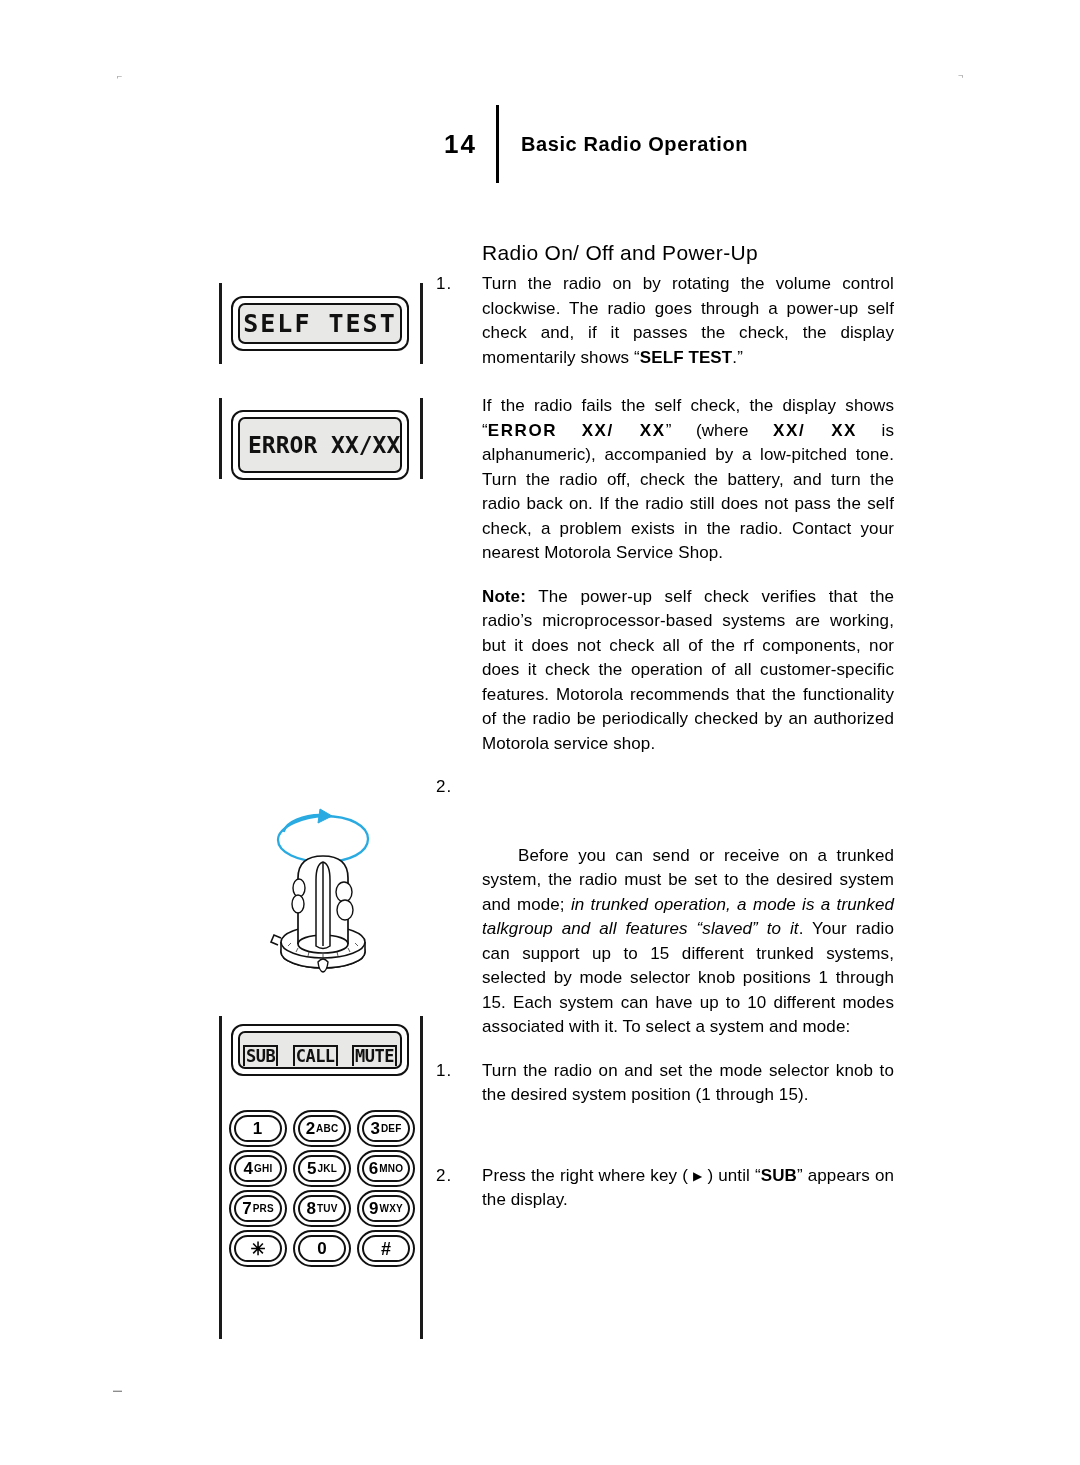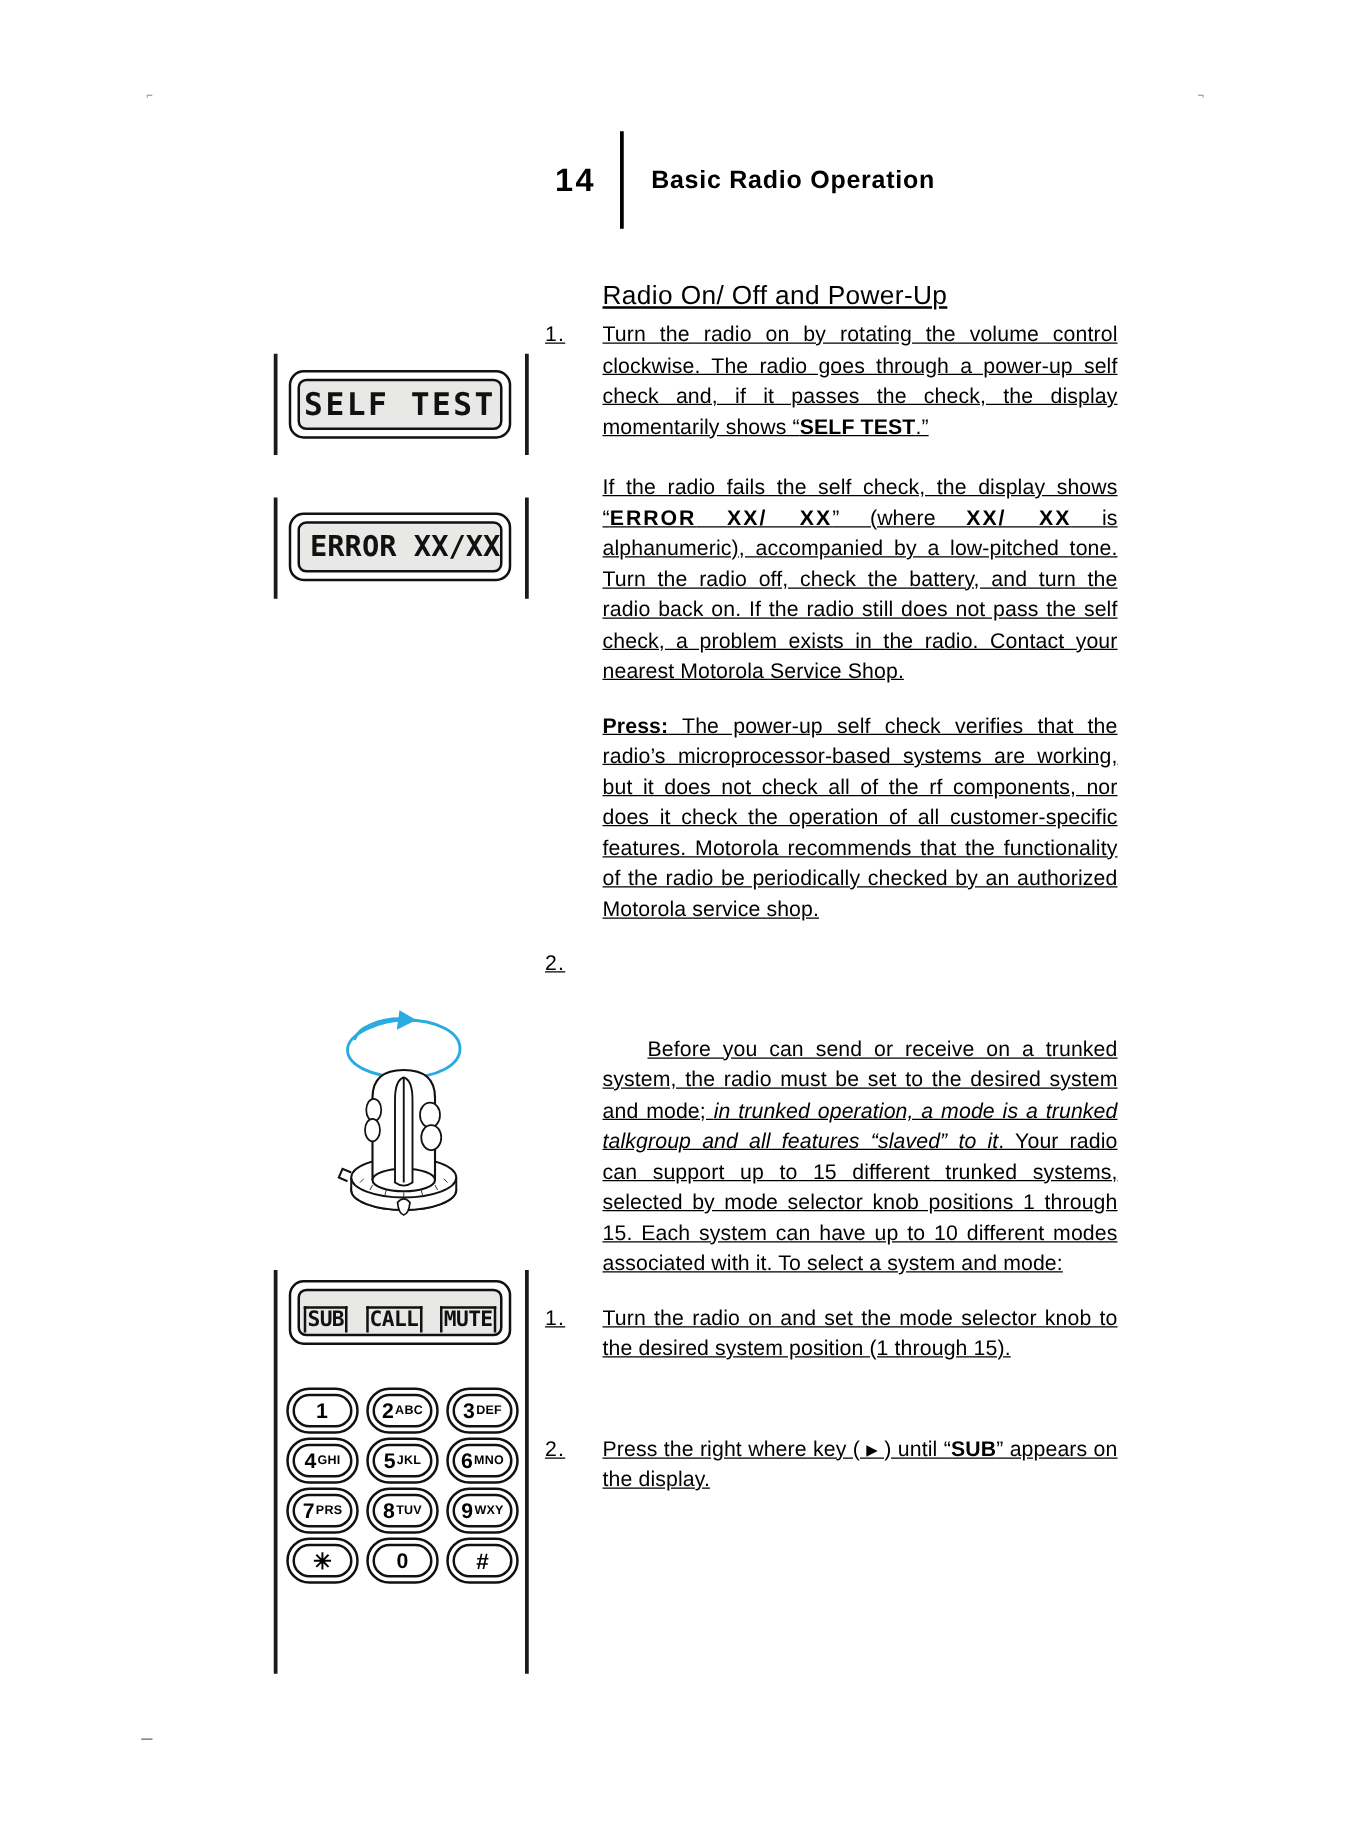--- a/index.html
+++ b/index.html
@@ -104,21 +104,21 @@
     letter-spacing: 2px;
     color: #111111;
     
     background-image:
       repeating-linear-gradient(to bottom, rgba(232,233,230,0) 0px, rgba(232,233,230,0) 2px, rgba(232,233,230,0.95) 2px, rgba(232,233,230,0.95) 3px);
     background-clip: padding-box;
     white-space: pre;
   }
 
   .lcd-selftest { left: 231px; top: 296px; width: 178px; height: 55px; }
-  .lcd-error    { left: 231px; top: 410px; width: 178px; height: 55px; }
+  .lcd-error    { left: 231px; top: 410px; width: 178px; height: 70px; }
   .lcd-error .lcd-text { font-size: 23px; letter-spacing: 0px; }
   .lcd-selftest .lcd-inner { justify-content: center; }
   .lcd-error .lcd-inner { justify-content: flex-start; padding-left: 8px; }
 
   
   .lcd-status { left: 231px; top: 1024px; width: 178px; height: 52px; }
   .lcd-status .lcd-inner {
     align-items: flex-end;
     justify-content: space-between;
     padding: 0 3px 1px 3px;
@@ -212,23 +212,22 @@
     border-top: 9px solid transparent;
     border-bottom: 9px solid transparent;
   }
   .tri-left  { border-right: 15px solid #111111; }
   .tri-right { border-left: 15px solid #111111; }
 
   
   .col {
     position: absolute;
     left: 436px;
-    top: 224px;
+    top: 240px;
     width: 458px;
-    text-decoration: underline;
   }
   h2.sec {
     font-size: 21px;
     font-weight: normal;
     line-height: 26px;
     margin: 0 0 6px 46px;
     letter-spacing: 0.3px;
   }
   .para {
     font-size: 17px;
@@ -450,21 +449,21 @@
       <div class="step-num">1.</div>
       <div class="step-body"><span>Turn the radio on by rotating the volume control clockwise. The radio goes through a power-up self check and, if it passes the check, the display momentarily shows “</span><b>SELF TEST</b><span>.”</span></div>
     </div>
 
     <div class="spacer-md"></div>
 
     <div class="para"><span>If the radio fails the self check, the display shows “</span><b class="wide">ERROR</b><span>  </span><b class="wide">XX/ XX</b><span>”  (where  </span><b class="wide">XX/ XX</b><span>  is alphanumeric), accompanied by a low-pitched tone. Turn the radio off, check the battery, and turn the radio back on. If the radio still does not pass the self check, a problem exists in the radio. Contact your nearest Motorola Service Shop.</span></div>
 
     <div class="spacer-sm"></div>
 
-    <div class="para"><b>Press:</b><span> The power-up self check verifies that the radio’s microprocessor-based systems are working, but it does not check all of the rf components, nor does it check the operation of all customer-specific features. Motorola recommends that the functionality of the radio be periodically checked by an authorized Motorola service shop.</span></div>
+    <div class="para"><b>Note:</b><span> The power-up self check verifies that the radio’s microprocessor-based systems are working, but it does not check all of the rf components, nor does it check the operation of all customer-specific features. Motorola recommends that the functionality of the radio be periodically checked by an authorized Motorola service shop.</span></div>
 
     <div class="spacer-sm"></div>
 
     <div class="step">
       <div class="step-num">2.</div>
     </div>
 
     <div class="spacer-lg"></div>
 
 

